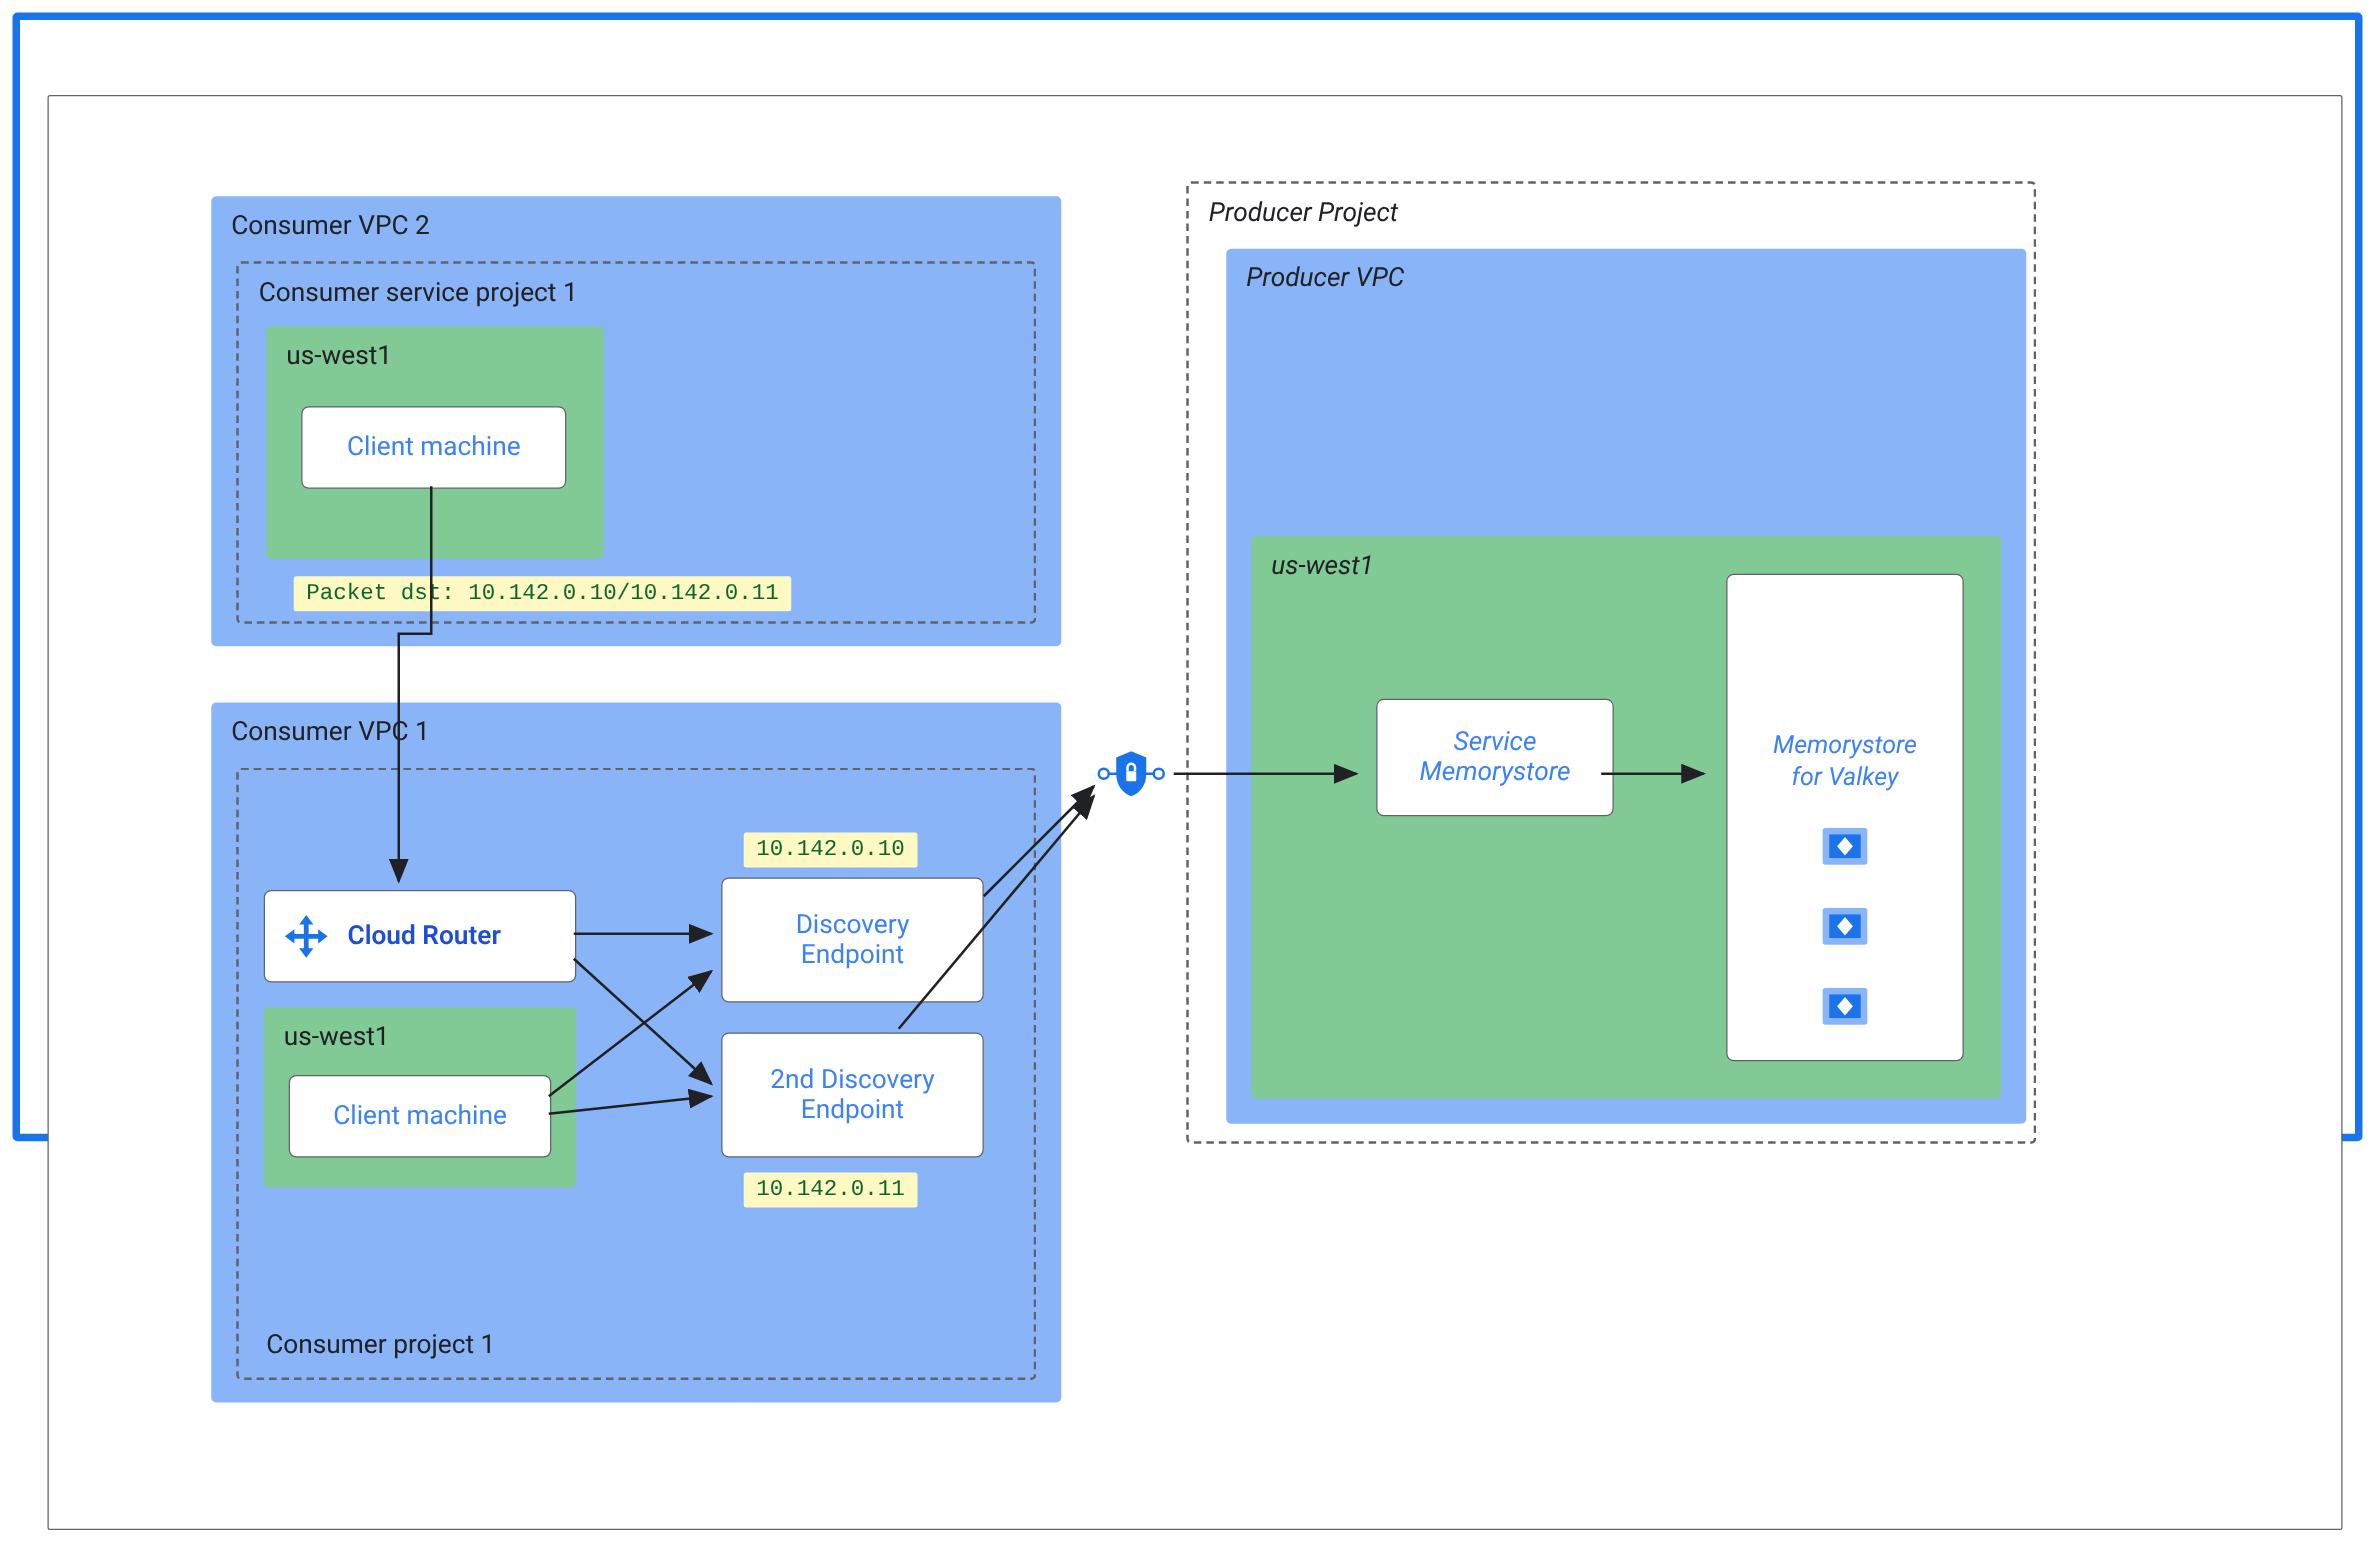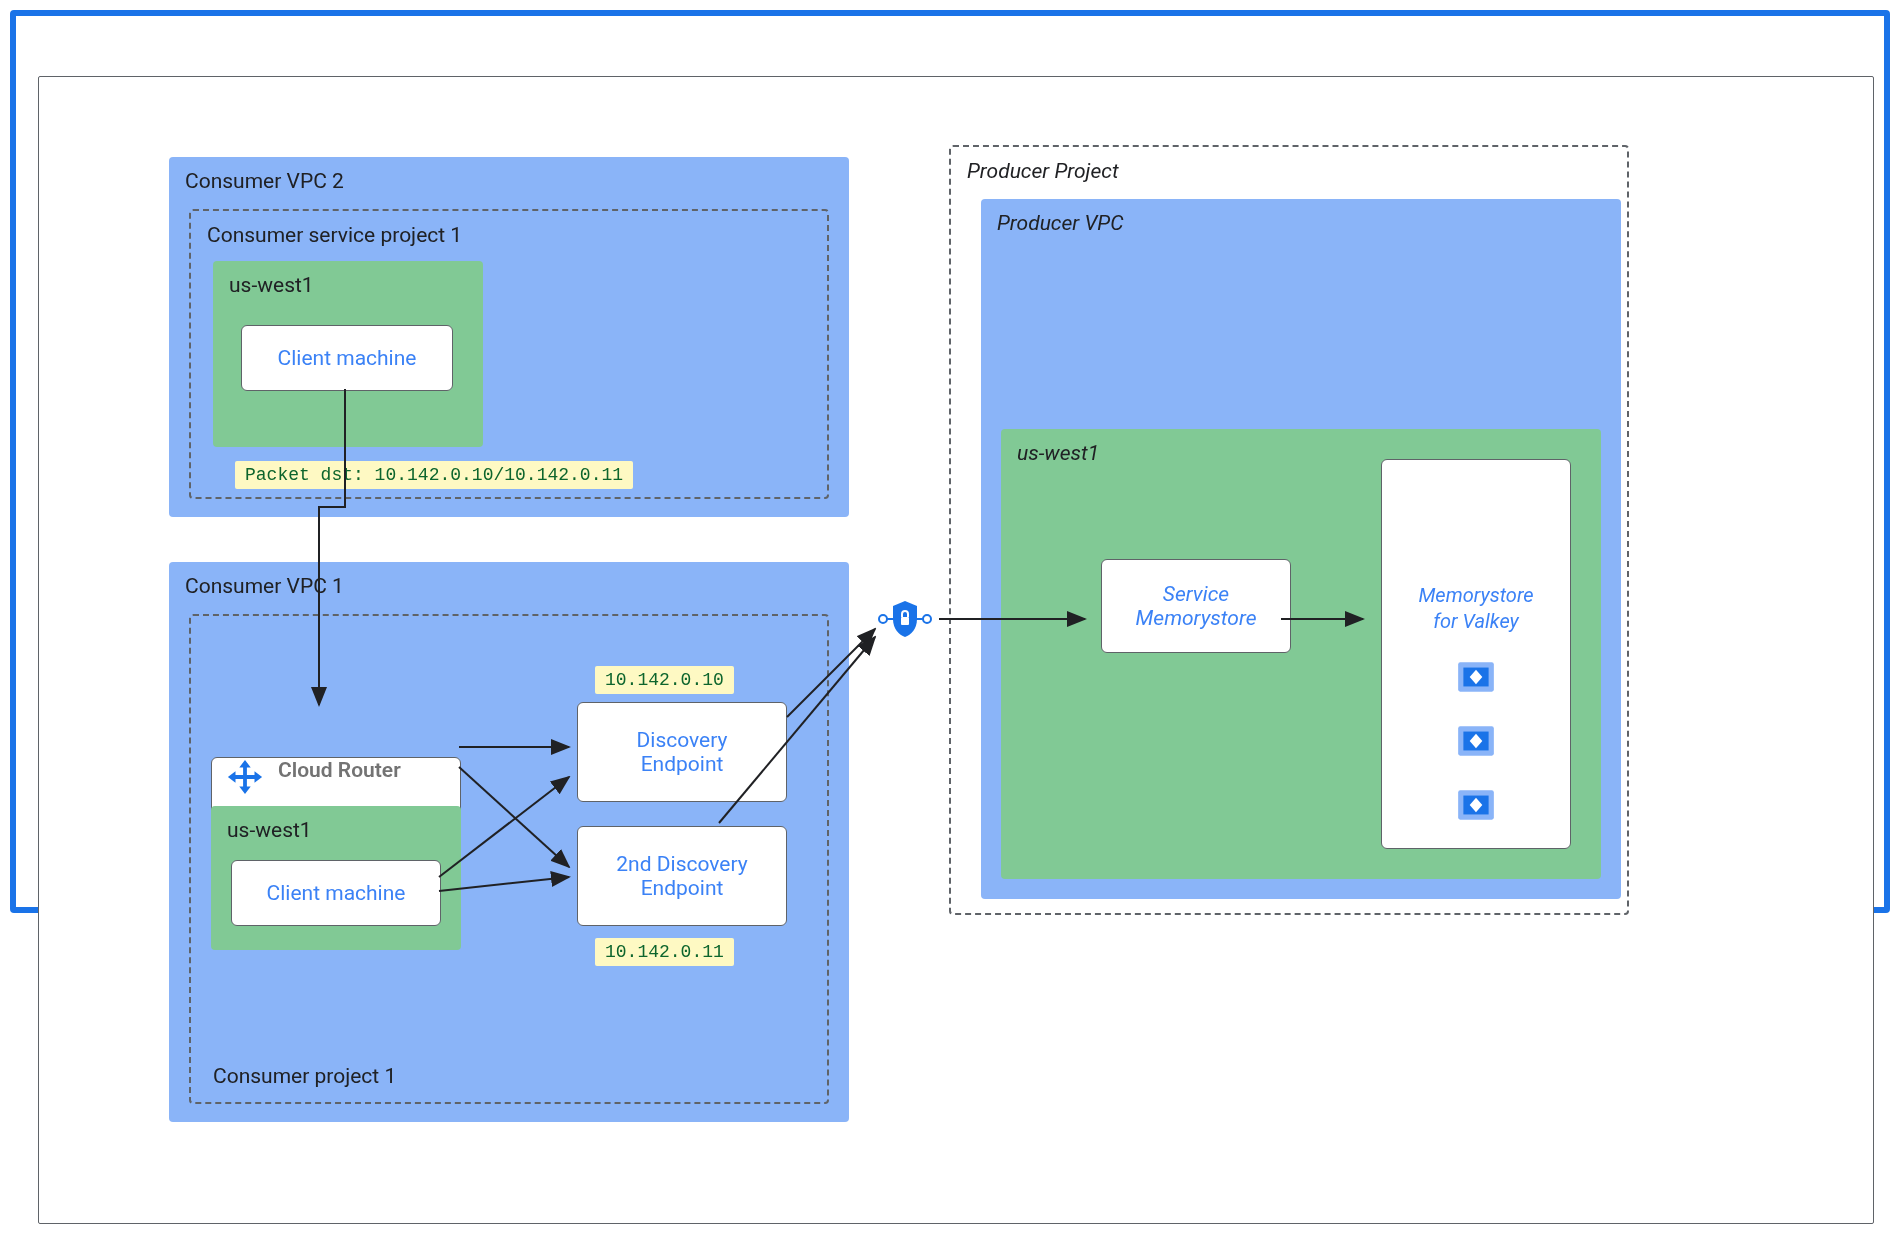--- a/index.html
+++ b/index.html
@@ -74,27 +74,26 @@
       font-size: 18px;
       color: #0d652d;
       padding: 4px 10px;
       border-radius: 2px;
     }
     .cloud-router-box {
       background: #fff;
       border: 1.5px solid #5f6368;
       border-radius: 6px;
       display: flex;
-      align-items: flex-start;
+      align-items: center;
       font-size: 21px;
       font-weight: 600;
-      color: #737373;
+      color: #1d4ed8;
       padding: 0 14px;
       gap: 14px;
-      margin-top: 45px;
     }
     .cr-icon {
       width: 38px; height: 38px;
     }
     .node-icon {
       width: 42px; height: 42px;
       margin: 6px 0;
     }
     .memorystore-content {
       display: flex;

